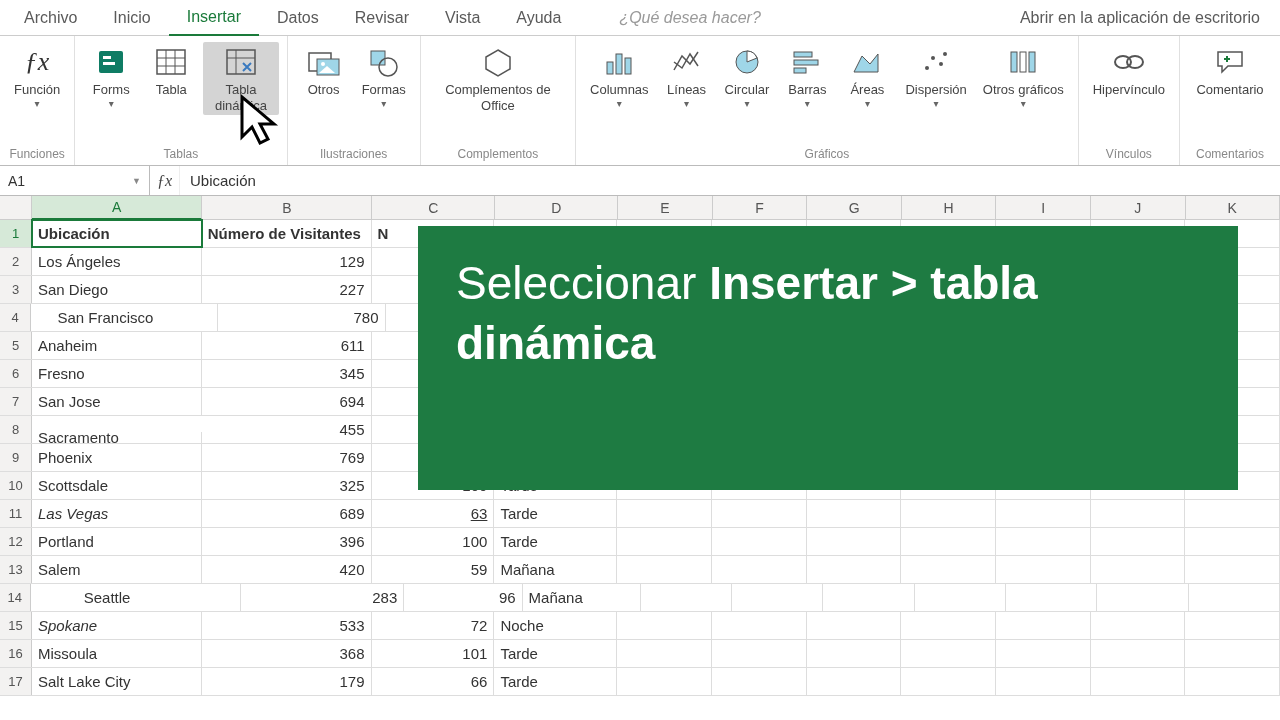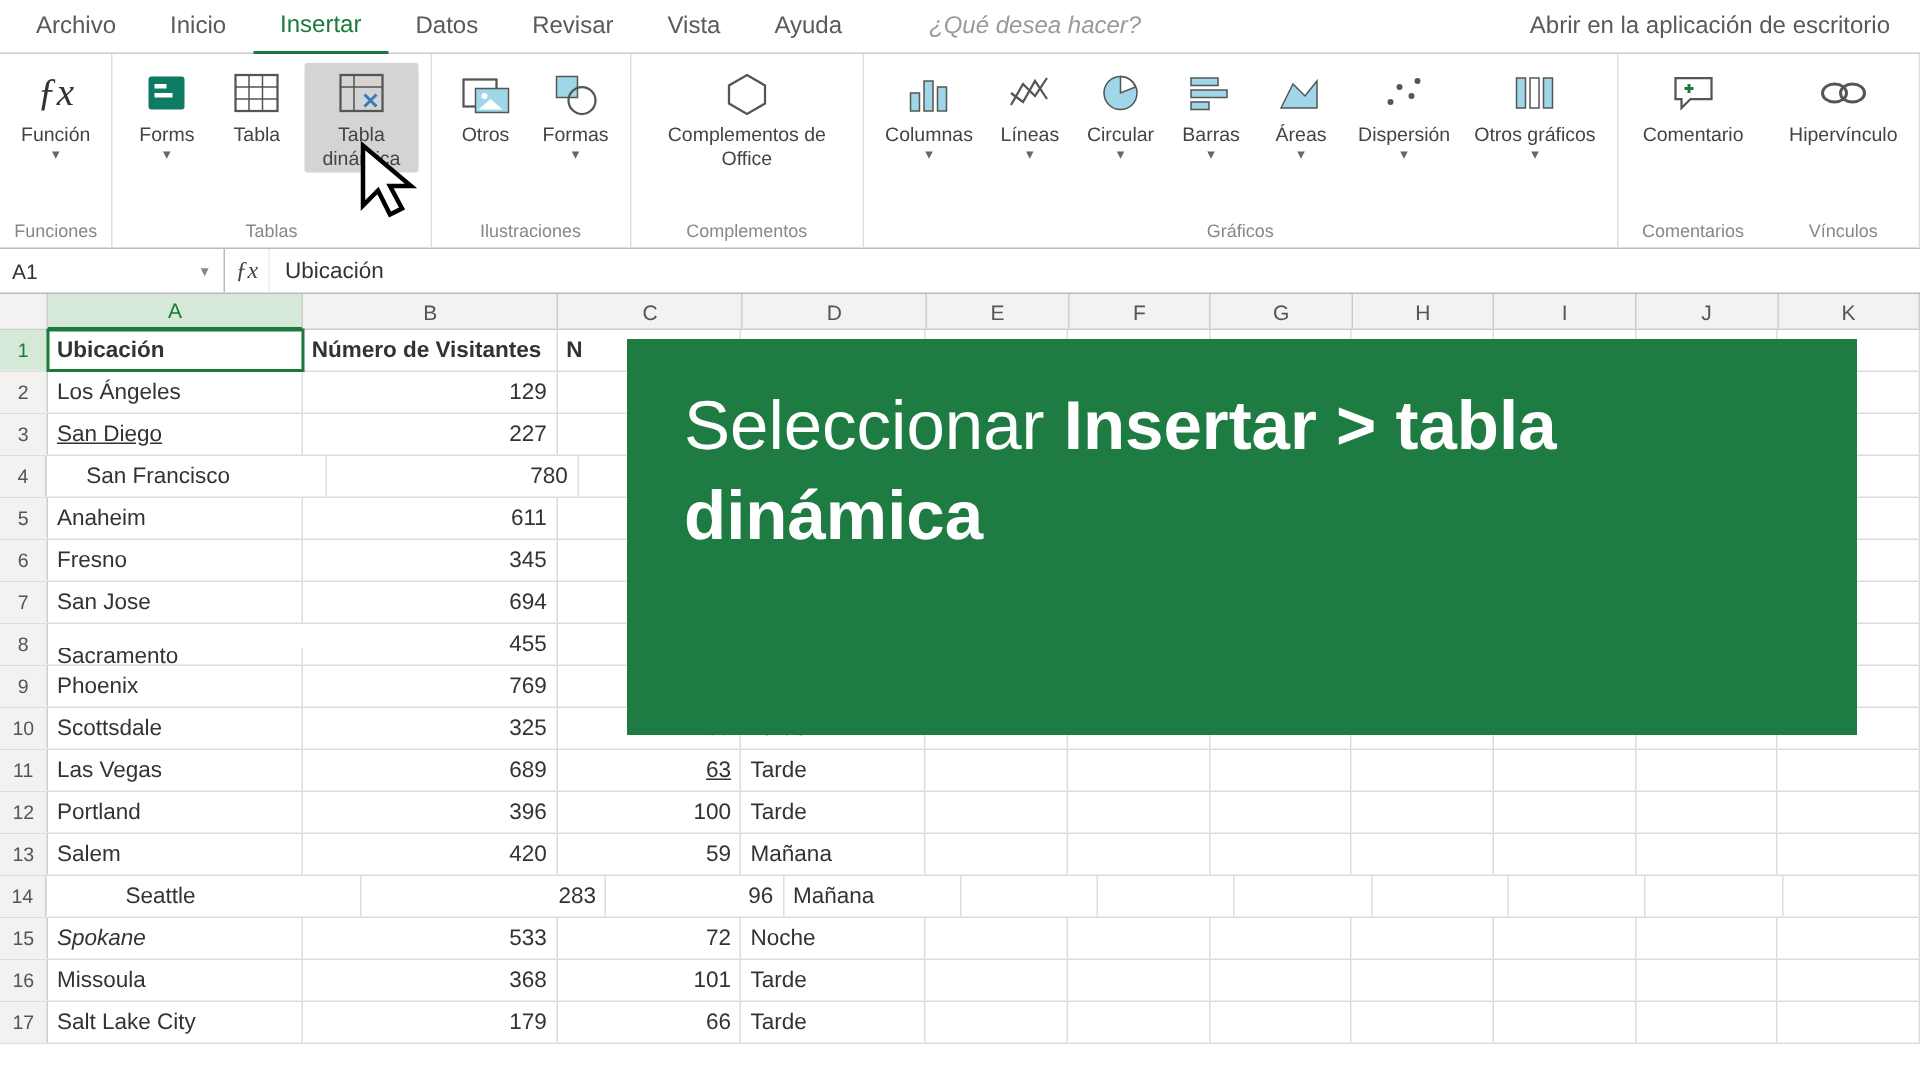--- a/index.html
+++ b/index.html
@@ -227,49 +227,49 @@
               <rect x="12" y="4" width="6" height="20" fill="#fff" stroke="#555"></rect>
               <rect x="21" y="4" width="6" height="20" fill="#9fd6e8" stroke="#555"></rect>
             </svg>
           </span>
         <span class="lbl"><span>Otros gráficos</span><span class="dd">▾</span></span>
       </div>
     </div>
     <div class="group-label">Gráficos</div>
   </div>
 
+  <div class="group">
+    <div class="group-items">
+      <div class="btn" style="min-width:84px">
+        <span class="icon">
+            <svg width="34" height="26">
+              <ellipse cx="11" cy="13" rx="8" ry="6" fill="none" stroke="#555" stroke-width="2"></ellipse>
+              <ellipse cx="23" cy="13" rx="8" ry="6" fill="none" stroke="#555" stroke-width="2"></ellipse>
+            </svg>
+          </span>
+        <span class="lbl">Hipervínculo</span>
+      </div>
+    </div>
+    <div class="group-label">Vínculos</div>
+  </div>
+
   <div class="group" style="border-right:none">
     <div class="group-items">
       <div class="btn" style="min-width:84px">
         <span class="icon">
             <svg width="32" height="28">
               <path d="M4 4 h24 v14 h-14 l-6 6 v-6 h-4 Z" fill="none" stroke="#555" stroke-width="1.5"></path>
               <line x1="13" y1="8" x2="13" y2="14" stroke="#1a7a3a" stroke-width="2"></line>
               <line x1="10" y1="11" x2="16" y2="11" stroke="#1a7a3a" stroke-width="2"></line>
             </svg>
           </span>
         <span class="lbl">Comentario</span>
       </div>
     </div>
     <div class="group-label">Comentarios</div>
-  </div>
-
-  <div class="group">
-    <div class="group-items">
-      <div class="btn" style="min-width:84px">
-        <span class="icon">
-            <svg width="34" height="26">
-              <ellipse cx="11" cy="13" rx="8" ry="6" fill="none" stroke="#555" stroke-width="2"></ellipse>
-              <ellipse cx="23" cy="13" rx="8" ry="6" fill="none" stroke="#555" stroke-width="2"></ellipse>
-            </svg>
-          </span>
-        <span class="lbl">Hipervínculo</span>
-      </div>
-    </div>
-    <div class="group-label">Vínculos</div>
   </div>
 </div>
 
 <div class="fbar">
   <div class="namebox">
     <span>A1</span>
     <span class="dd">▼</span>
   </div>
   <div class="fx">ƒx</div>
   <div class="fval">Ubicación</div>
@@ -314,21 +314,21 @@
         <div class="cell" style="width: 100px;"></div>
         <div class="cell" style="width: 100px;"></div>
         <div class="cell" style="width: 100px;"></div>
         <div class="cell" style="width: 100px;"></div>
         <div class="cell" style="width: 100px;"></div>
         <div class="cell" style="width: 100px;"></div>
         <div class="cell" style="width: 100px;"></div>
       </div>
       <div class="row">
         <div class="rh">3</div>
-        <div class="cell" style="width: 180px; text-decoration: underline;">San Diego</div>
+        <div class="cell" style="width: 180px;">San Diego</div>
         <div class="cell num" style="width: 180px;">227</div>
         <div class="cell num" style="width: 130px;"></div>
         <div class="cell" style="width: 130px;"></div>
         <div class="cell" style="width: 100px;"></div>
         <div class="cell" style="width: 100px;"></div>
         <div class="cell" style="width: 100px;"></div>
         <div class="cell" style="width: 100px;"></div>
         <div class="cell" style="width: 100px;"></div>
         <div class="cell" style="width: 100px;"></div>
         <div class="cell" style="width: 100px;"></div>
@@ -426,21 +426,21 @@
         <div class="cell" style="width: 100px;"></div>
         <div class="cell" style="width: 100px;"></div>
         <div class="cell" style="width: 100px;"></div>
         <div class="cell" style="width: 100px;"></div>
         <div class="cell" style="width: 100px;"></div>
         <div class="cell" style="width: 100px;"></div>
         <div class="cell" style="width: 100px;"></div>
       </div>
       <div class="row">
         <div class="rh">11</div>
-        <div class="cell" style="width: 180px;">Las Vegas</div>
+        <div class="cell" style="width: 180px; font-style: italic;">Las Vegas</div>
         <div class="cell num" style="width: 180px;">689</div>
         <div class="cell num" style="width: 130px; text-decoration: underline;">63</div>
         <div class="cell" style="width: 130px;">Tarde</div>
         <div class="cell" style="width: 100px;"></div>
         <div class="cell" style="width: 100px;"></div>
         <div class="cell" style="width: 100px;"></div>
         <div class="cell" style="width: 100px;"></div>
         <div class="cell" style="width: 100px;"></div>
         <div class="cell" style="width: 100px;"></div>
         <div class="cell" style="width: 100px;"></div>

